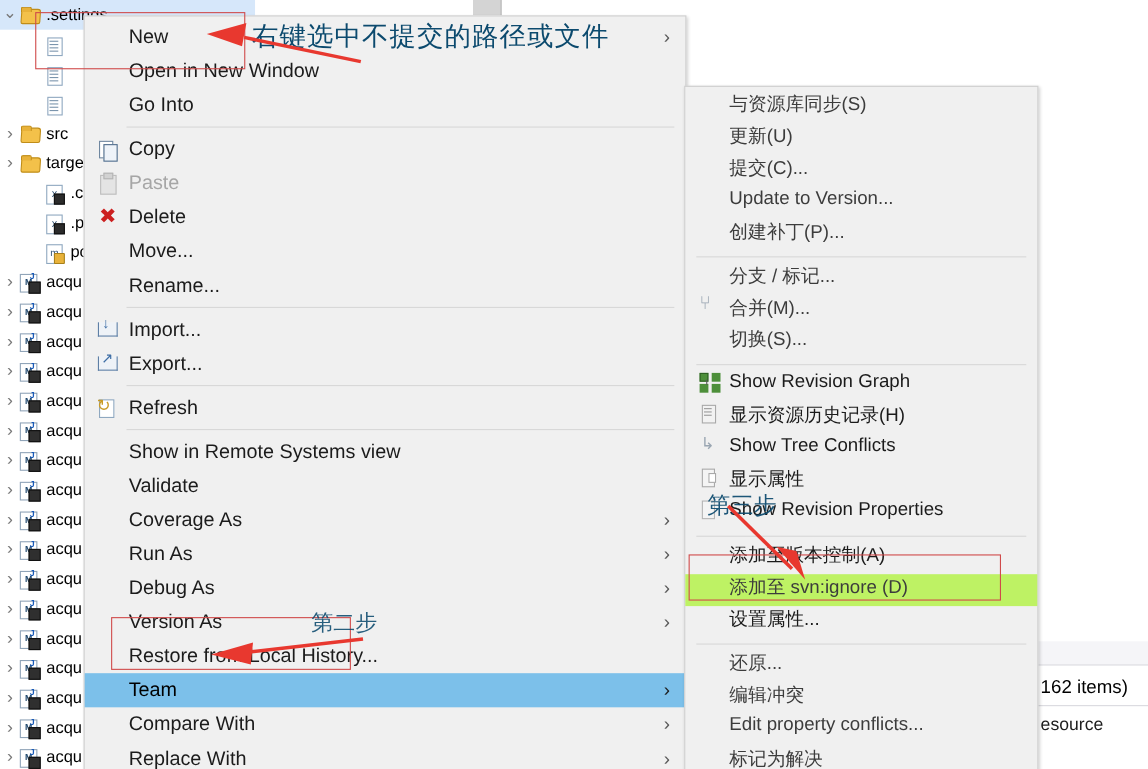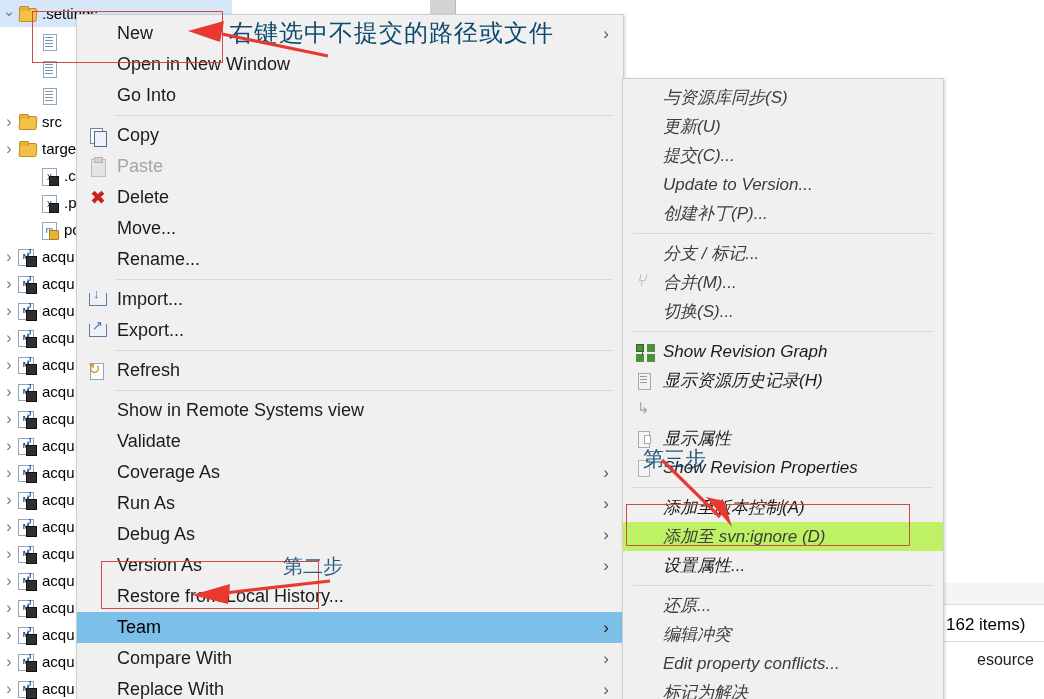--- a/index.html
+++ b/index.html
@@ -169,21 +169,20 @@
   }
   #bg-right-panel .divider2 {
     position: absolute; left: 0; right: 0; top: 70px;
     height: 1px; background: #d9d9de;
   }
   #bg-right-panel .res-txt {
     position: absolute; left: 4px; top: 80px;
     font-size: 16px;
     color: #1d1d1d;
     white-space: nowrap;
-    padding-left: 31px;
   }
 
   
   #top-grey-fragment {
     position: absolute;
     left: 430px; top: 0;
     width: 26px; height: 14px;
     background: #d4d4d4;
     border-right: 1px solid #b8b8b8;
   }
@@ -302,26 +301,24 @@
     width: 322px;
     background: #f0f0f0;
     border: 1px solid #cfcfcf;
     box-shadow: 1px 1px 3px rgba(0,0,0,0.18);
     padding: 4px 0 2px 0;
   }
   .smi {
     position: relative;
     height: 29px;
     display: flex;
-    align-items: center;
     padding: 0 10px 0 6px;
     font-size: 17px;
     color: #3c3c3c;
     white-space: nowrap;
-    font-style: italic;
   }
   .smi.dark { color: #1b1b1b; }
   .smi .smi-icon {
     width: 30px; flex: 0 0 30px; height: 20px;
     position: relative;
     margin-right: 4px;
   }
   .smi.hover-hl { background: #bef264; }
   .ssep { height: 1px; background: #d8d8d8; margin: 5px 10px 5px 10px; }
 
@@ -725,20 +722,21 @@
     <div class="smi dark">
       <span class="smi-icon icn-revgraph"></span>
       <span>Show Revision Graph</span>
     </div>
     <div class="smi dark">
       <span class="smi-icon icn-hist"></span>
       <span>显示资源历史记录(H)</span>
     </div>
     <div class="smi dark">
       <span class="smi-icon icn-treeconf"></span>
+      <span>Show Tree Conflicts</span>
     </div>
     <div class="smi dark">
       <span class="smi-icon icn-props"></span>
       <span>显示属性</span>
     </div>
     <div class="smi dark">
       <span class="smi-icon icn-showrevprops"></span>
       <span>Show Revision Properties</span>
     </div>
     <div class="ssep"></div>

